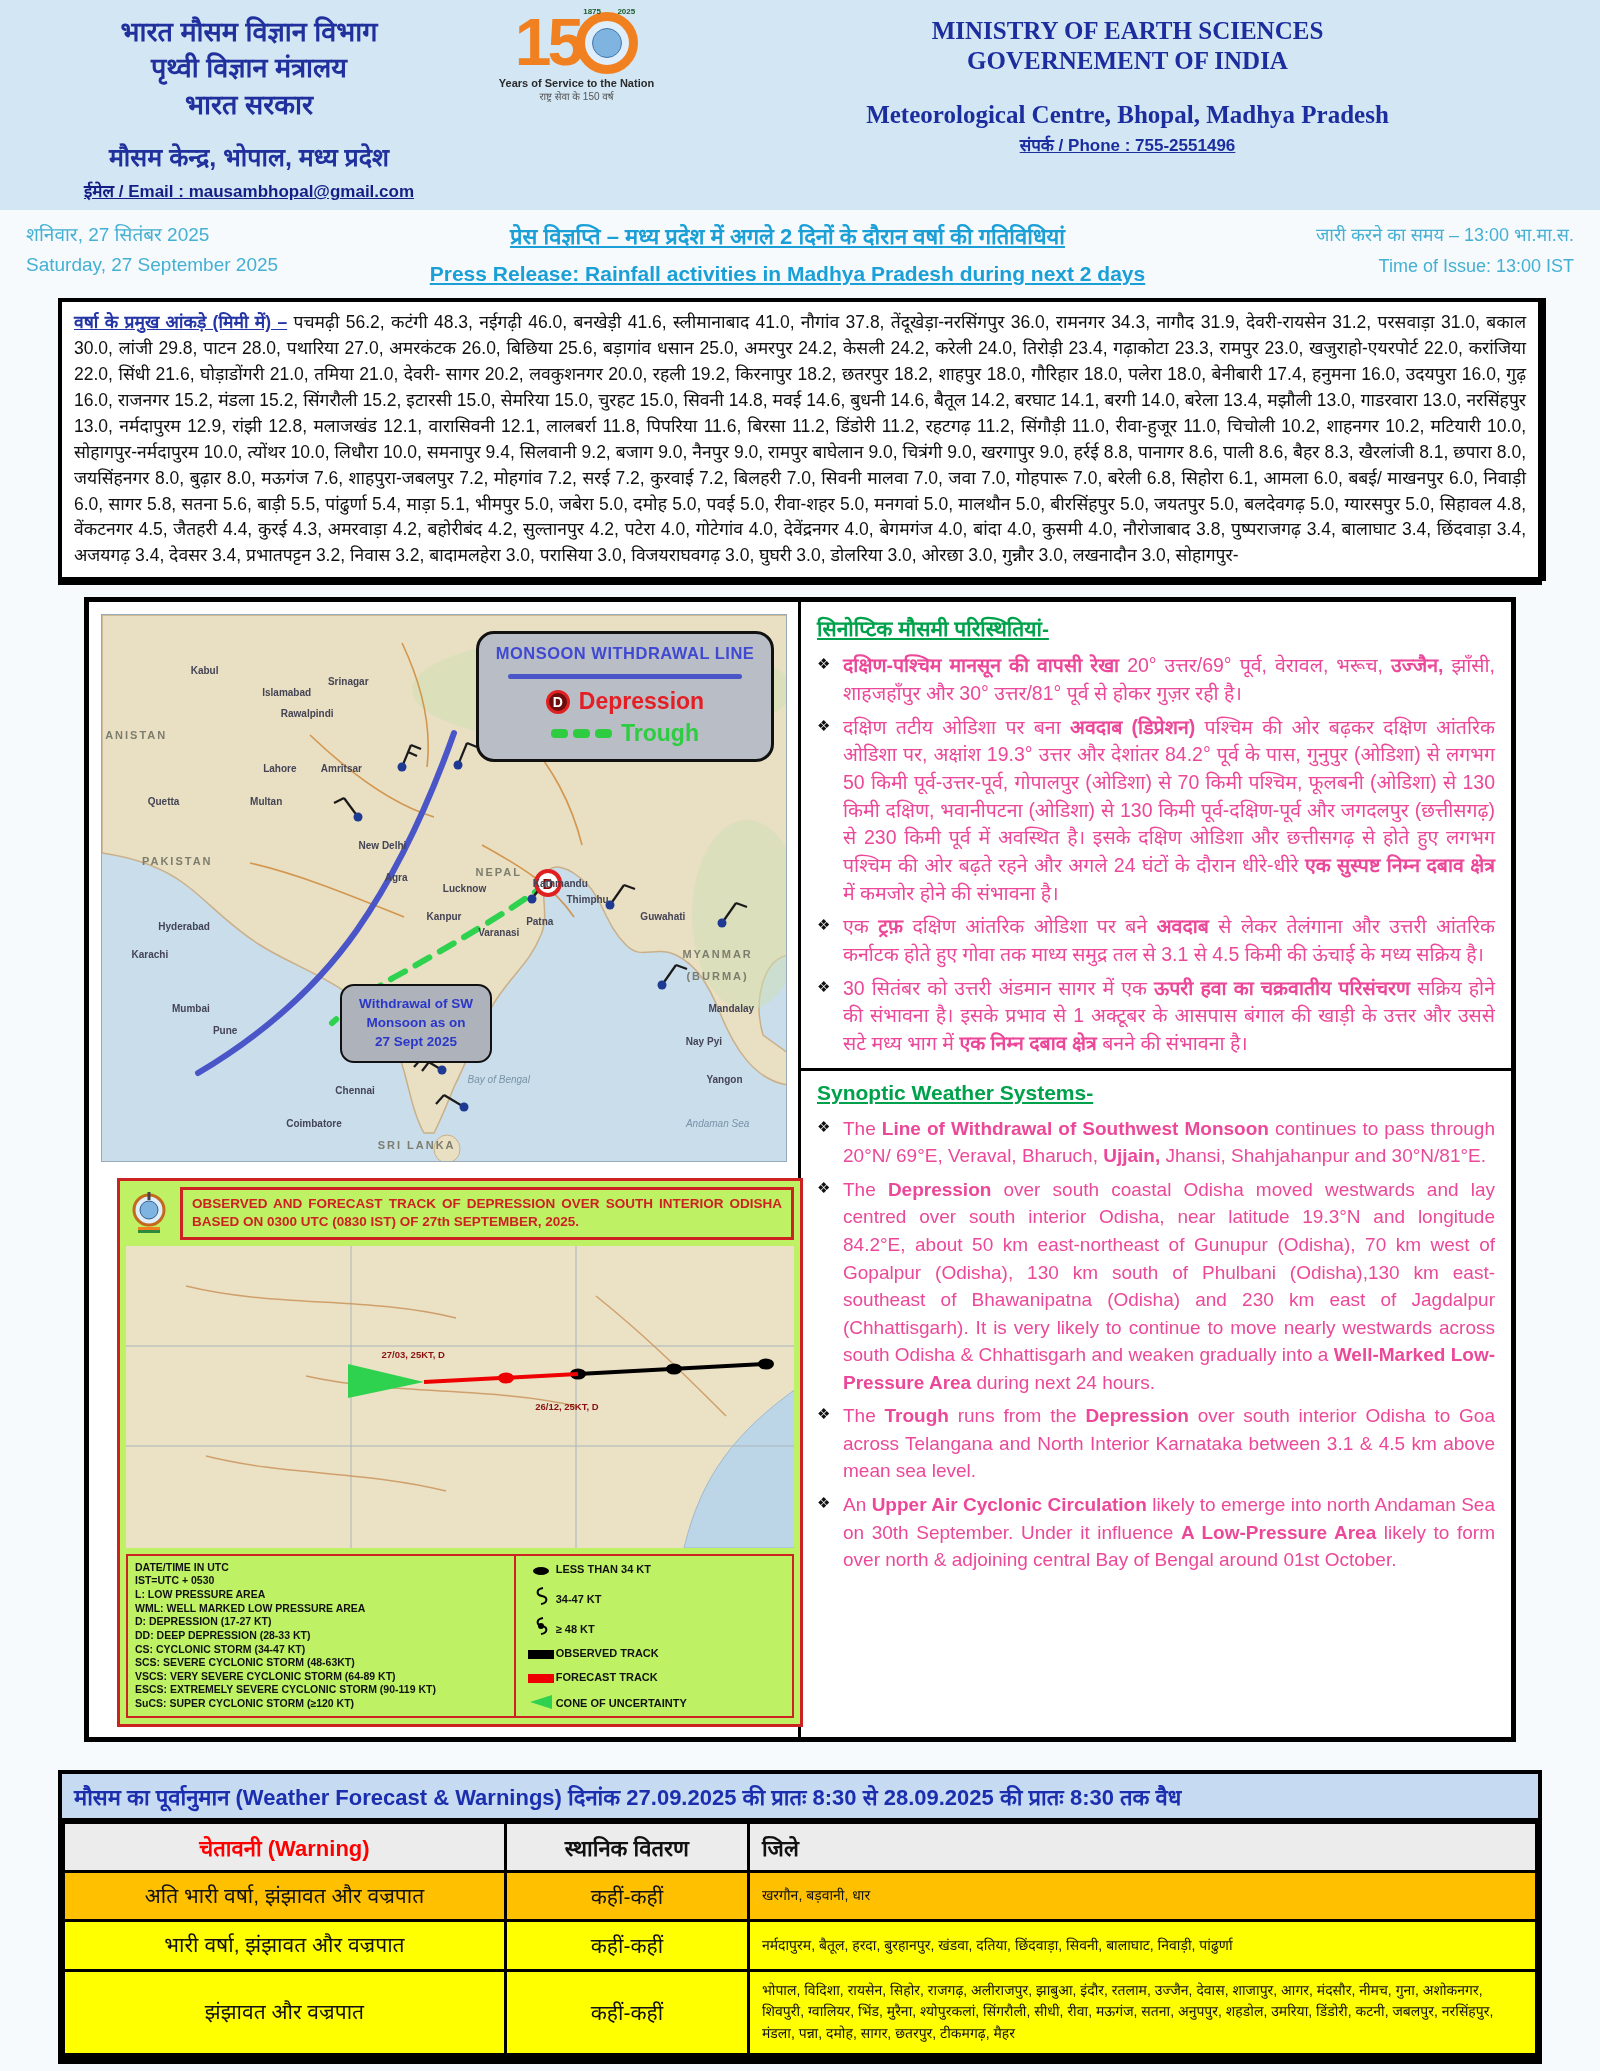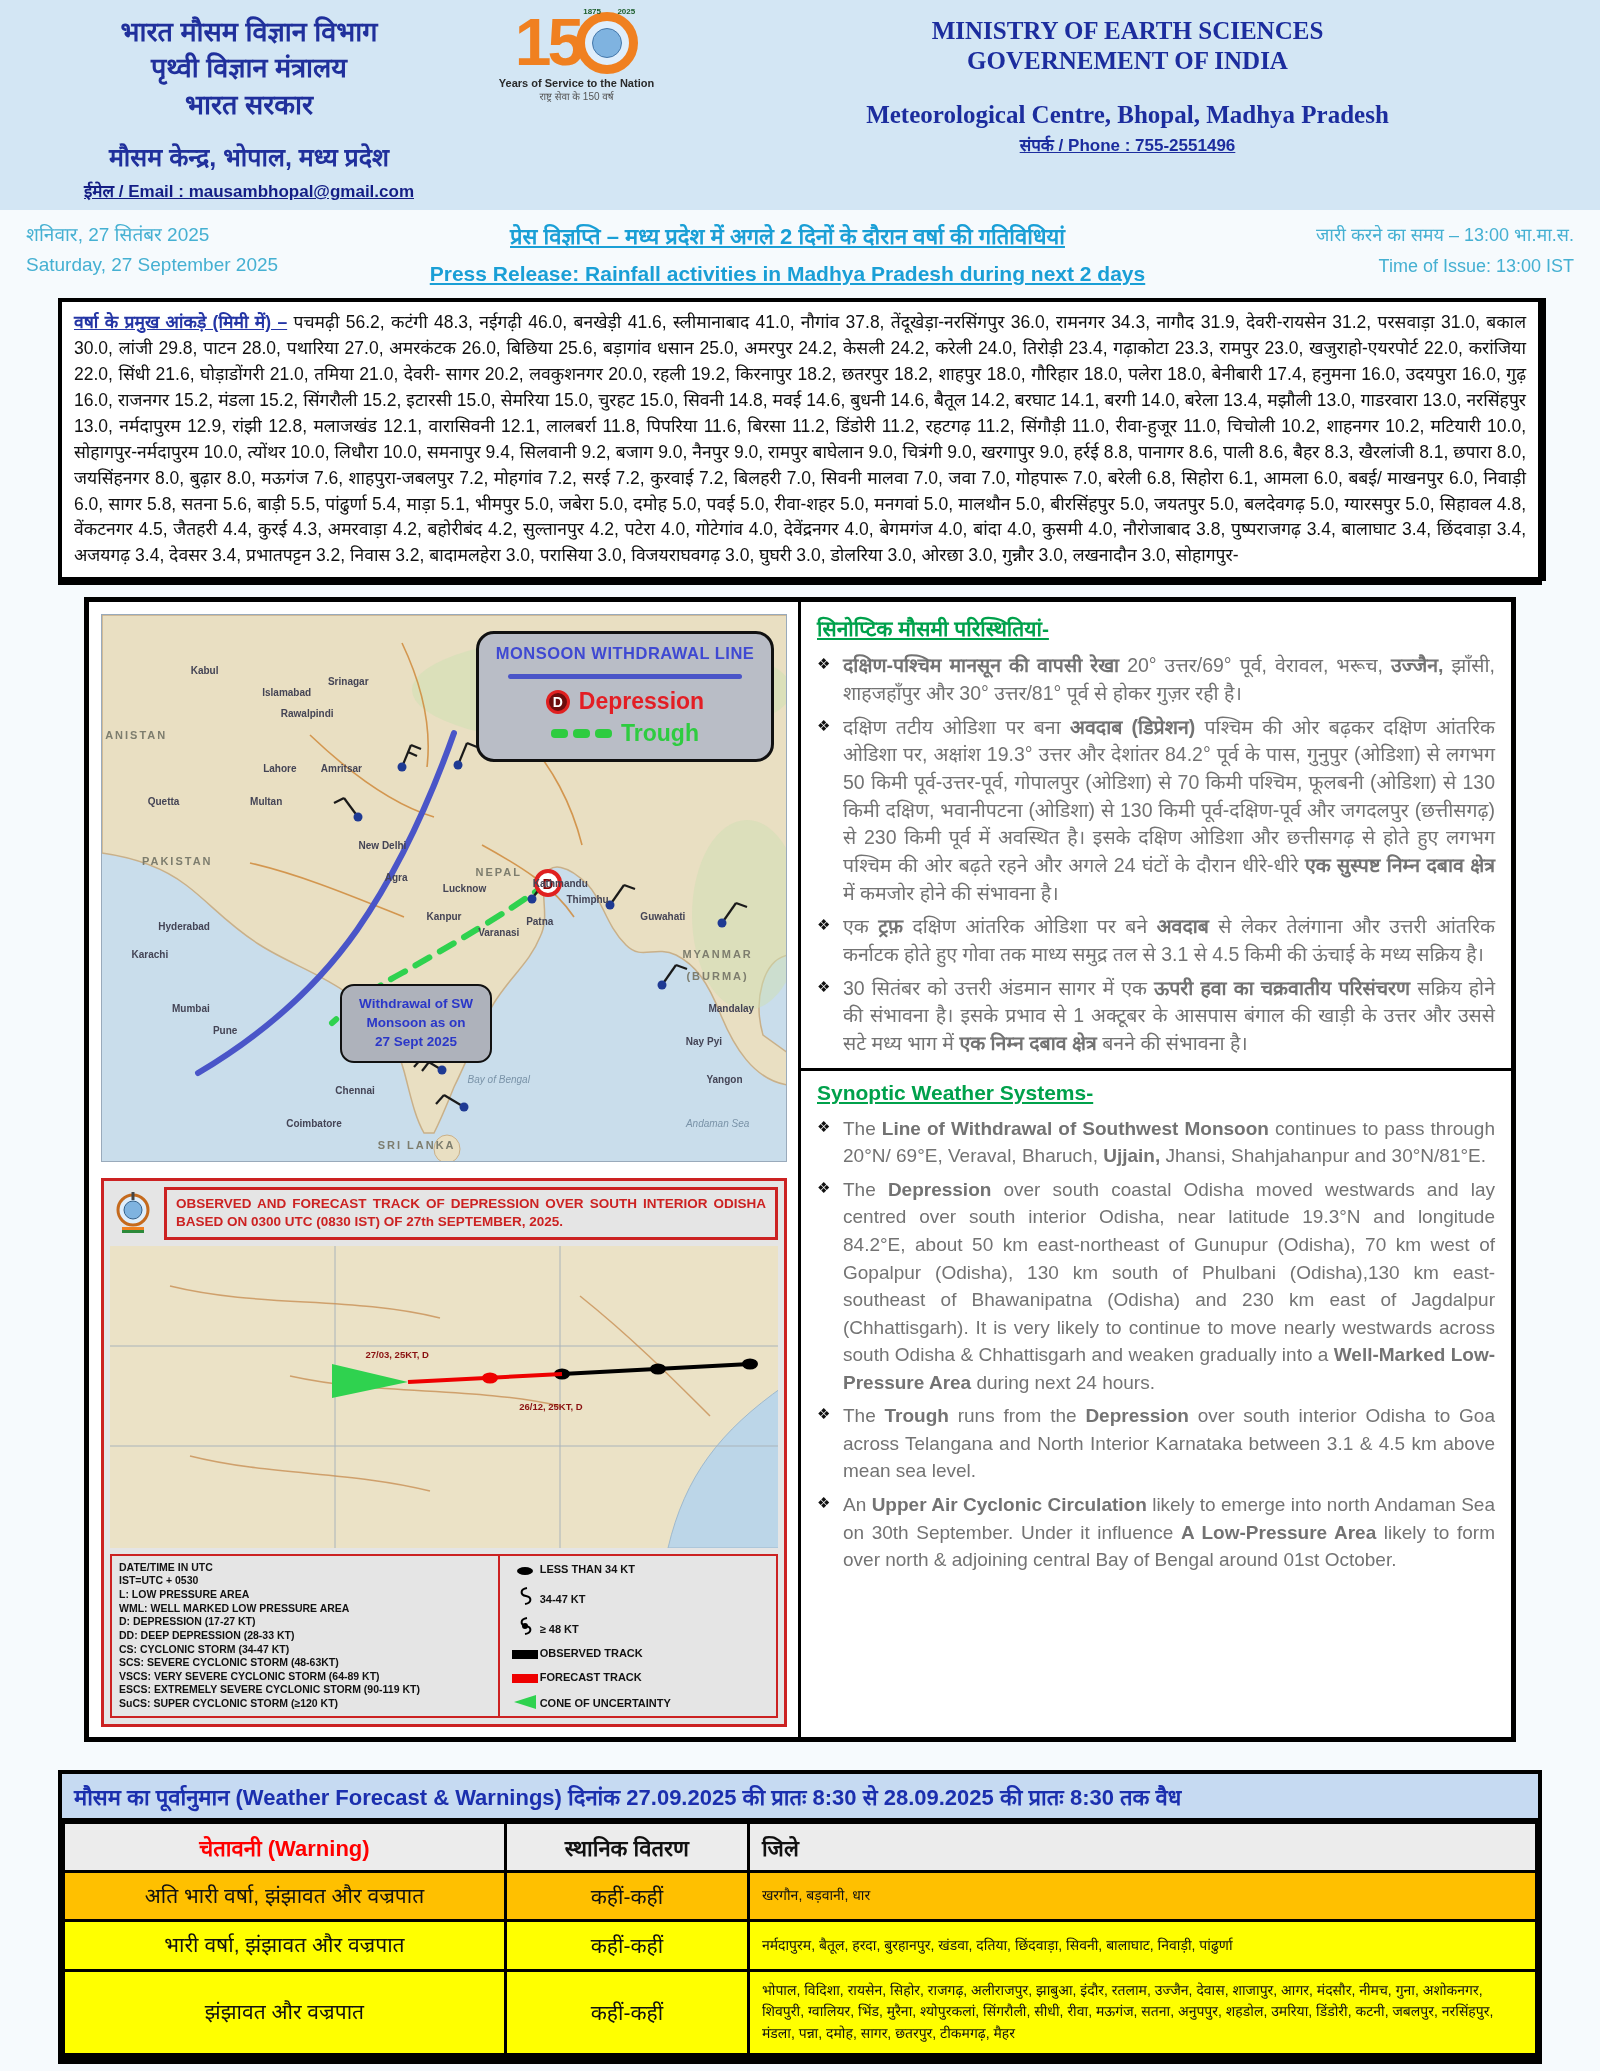--- a/index.html
+++ b/index.html
@@ -56,40 +56,40 @@
   .blue-line { height:5px; background:#4a55c8; width:85%; margin:11px auto 9px auto; border-radius:3px; }
   .leg-row { display:flex; align-items:center; justify-content:center; gap:9px; margin-top:5px; }
   .d-icon { width:24px; height:24px; border-radius:50%; background:#6d0d0d; border:3px solid #e02020; color:#fff; font-weight:bold; font-size:14px; line-height:18px; text-align:center; }
   .dep-label { color:#e31e24; font-weight:bold; font-size:23px; }
   .trough-dashes { display:flex; gap:5px; }
   .trough-dashes i { display:block; width:17px; height:9px; background:#2ecc40; border-radius:4px; }
   .trough-label { color:#2ecc40; font-weight:bold; font-size:23px; }
   .m1-wbox { position:absolute; left:238px; top:332px; width:152px; background:#aeb2bb; border:2px solid #111; border-radius:14px; padding:9px 6px; text-align:center; color:#2b37c8; font-weight:bold; font-size:13.5px; line-height:1.4;margin-top:37px; }
 
   
-  .map2 { margin-top:16px; border:3px solid #c22; background:#e5e5e5; width:686px; }
+  .map2 { margin-top:16px; border:3px solid #c22; background:#bef264; width:686px;margin-left:16px; }
   .map2-head { display:flex; align-items:center; gap:8px; padding:6px 6px 4px 6px; }
   .map2-cap { flex:1; border:3px solid #c22; padding:5px 9px; color:#c22; font-weight:bold; font-size:13.5px; line-height:1.35; text-align:justify; }
   .map2-map { position:relative; height:302px; margin:2px 6px 0 6px; background:#ebe2c6; overflow:hidden; }
   .track-label { position:absolute; font-size:9.5px; font-weight:bold; color:#8a1010; transform:translate(-50%,-50%); white-space:nowrap; }
   .map2-legend { display:flex; margin:6px; border:2px solid #c22; }
   .m2l { flex:1.45; border-right:2px solid #c22; padding:5px 7px; }
   .m2l div { font-size:10.5px; font-weight:bold; line-height:1.3; color:#111; }
   .m2r { flex:1; padding:7px 10px; display:flex; flex-direction:column; justify-content:space-between; }
   .m2r-row { display:flex; align-items:flex-end; font-size:11px; font-weight:bold; color:#111; }
   .sym { width:30px; display:flex; justify-content:center; }
   .sym .ellipse { width:16px; height:8px; background:#000; border-radius:50%; }
   .sym .bar-black { width:26px; height:9px; background:#000; }
   .sym .bar-red { width:26px; height:9px; background:#e00; }
   .sym .cone { width:0; height:0; border-top:7px solid transparent; border-bottom:7px solid transparent; border-right:22px solid #2fd24f; }
 
   
   .syn-head { color:#00a14b; font-weight:bold; font-size:21px; text-decoration:underline; margin:4px 0 10px 0; }
   .syn-list { list-style:none; margin:0; padding:0; }
-  .syn-list li { position:relative; padding-left:26px; font-size:19.5px; line-height:1.42; text-align:justify; margin-bottom:6px; color:#737373; }
+  .syn-list li { position:relative; padding-left:26px; font-size:19.5px; line-height:1.42; text-align:justify; margin-bottom:6px; color:#ec4899; }
   .syn-list li::before { content:"\2756"; position:absolute; left:0; top:1px; font-size:15px; color:#111; }
   .syn-list.en li { font-size:19px; line-height:1.45; }
   .mid-right .divider { border-top:3px solid #000; margin:10px -16px 10px -16px; }
 
   
   .fc { margin:28px 58px 0 58px; border:4px solid #000; background:#fff; box-shadow:0 4px 0 #000; }
   .fc-title { background:#c6daf2; color:#1b2fae; font-weight:bold; font-size:22px; padding:7px 12px; border-bottom:3px solid #000; }
   .fc table { width:100%; border-collapse:collapse; }
   .fc th, .fc td { border:3px solid #000; padding:8px 12px; vertical-align:middle; }
   .fc th { background:#ececec; font-size:22px; }

